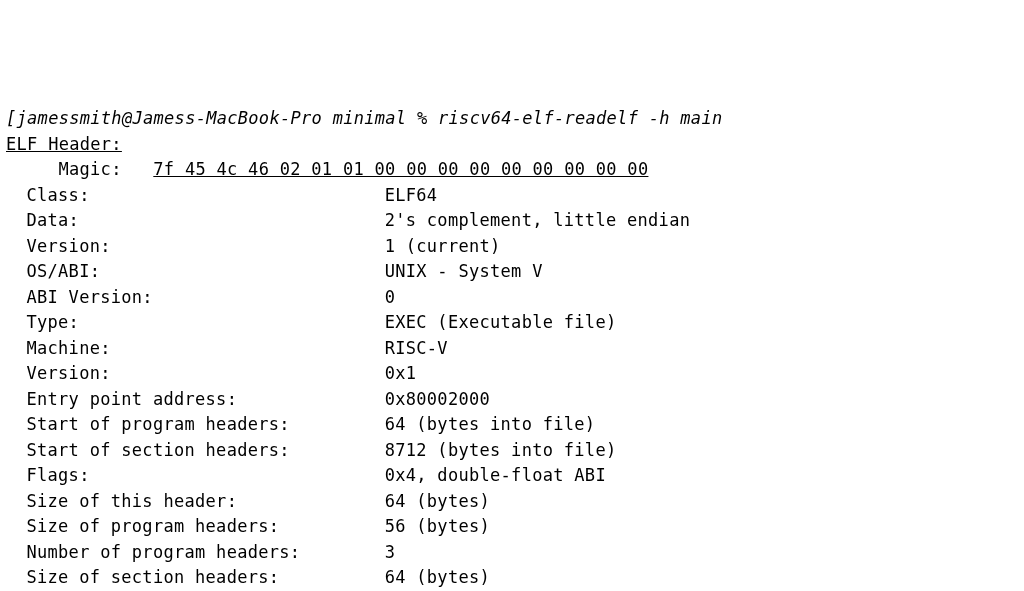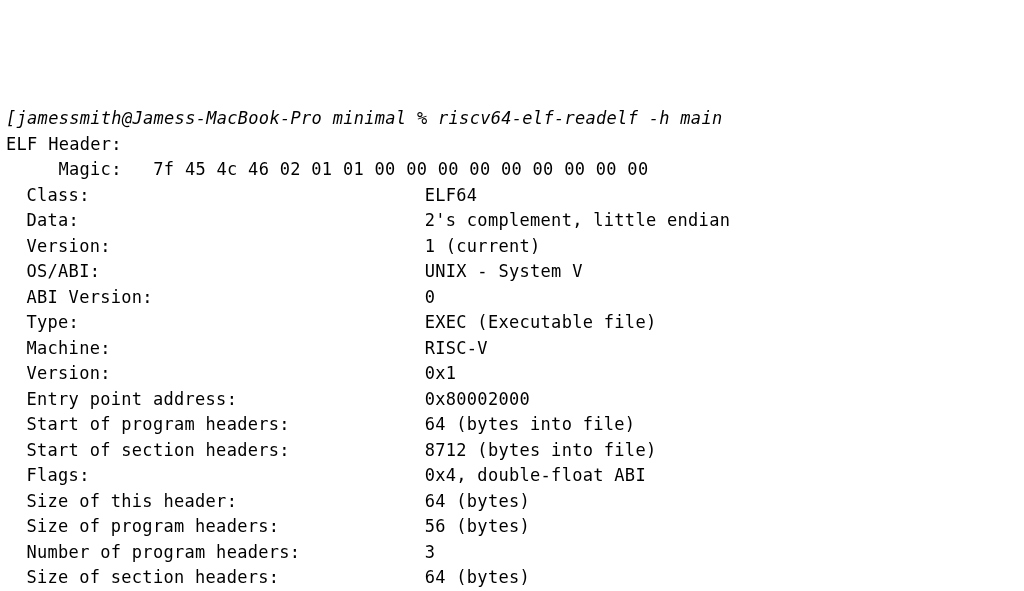--- a/index.html
+++ b/index.html
@@ -19,44 +19,45 @@
     }
     .terminal {
       display: block;
     }
     .prompt-line {
       display: block;
       font-style: italic;
     }
     .header-line {
       display: block;
+      text-decoration: underline;
     }
     .field-row {
       display: flex;
       align-items: flex-end;
     }
     .field-label {
       display: inline-block;
       padding-left: 2ch;
       min-width: 37ch;
     }
     .field-value {
       display: inline-block;
-      margin-left: 40px;
     }
     .magic-row {
       padding-left: 2ch;
       display: block;
     }
     .magic-label {
       display: inline;
       margin-left: 32px;
     }
     .magic-value {
       display: inline;
+      text-decoration: underline;
     }
   </style>
 </head>
 <body>
 
 
 
 <div class="terminal"><span class="prompt-line"><span>[</span><span>jamessmith</span><span>@</span><span>Jamess-MacBook-Pro</span> <span>minimal</span> <span>%</span> <span>riscv64-elf-readelf -h main</span></span><span class="header-line">ELF Header:</span><span class="magic-row"><span class="magic-label">Magic:</span>   <span class="magic-value">7f 45 4c 46 02 01 01 00 00 00 00 00 00 00 00 00</span></span><div id="fields-container"><div class="field-row"><span class="field-label">Class:</span><span class="field-value">ELF64</span></div><div class="field-row"><span class="field-label">Data:</span><span class="field-value">2's complement, little endian</span></div><div class="field-row"><span class="field-label">Version:</span><span class="field-value">1 (current)</span></div><div class="field-row"><span class="field-label">OS/ABI:</span><span class="field-value">UNIX - System V</span></div><div class="field-row"><span class="field-label">ABI Version:</span><span class="field-value">0</span></div><div class="field-row"><span class="field-label">Type:</span><span class="field-value">EXEC (Executable file)</span></div><div class="field-row"><span class="field-label">Machine:</span><span class="field-value">RISC-V</span></div><div class="field-row"><span class="field-label">Version:</span><span class="field-value">0x1</span></div><div class="field-row"><span class="field-label">Entry point address:</span><span class="field-value">0x80002000</span></div><div class="field-row"><span class="field-label">Start of program headers:</span><span class="field-value">64 (bytes into file)</span></div><div class="field-row"><span class="field-label">Start of section headers:</span><span class="field-value">8712 (bytes into file)</span></div><div class="field-row"><span class="field-label">Flags:</span><span class="field-value">0x4, double-float ABI</span></div><div class="field-row"><span class="field-label">Size of this header:</span><span class="field-value">64 (bytes)</span></div><div class="field-row"><span class="field-label">Size of program headers:</span><span class="field-value">56 (bytes)</span></div><div class="field-row"><span class="field-label">Number of program headers:</span><span class="field-value">3</span></div><div class="field-row"><span class="field-label">Size of section headers:</span><span class="field-value">64 (bytes)</span></div><div class="field-row"><span class="field-label">Number of section headers:</span><span class="field-value">7</span></div></div></div>
 
 

